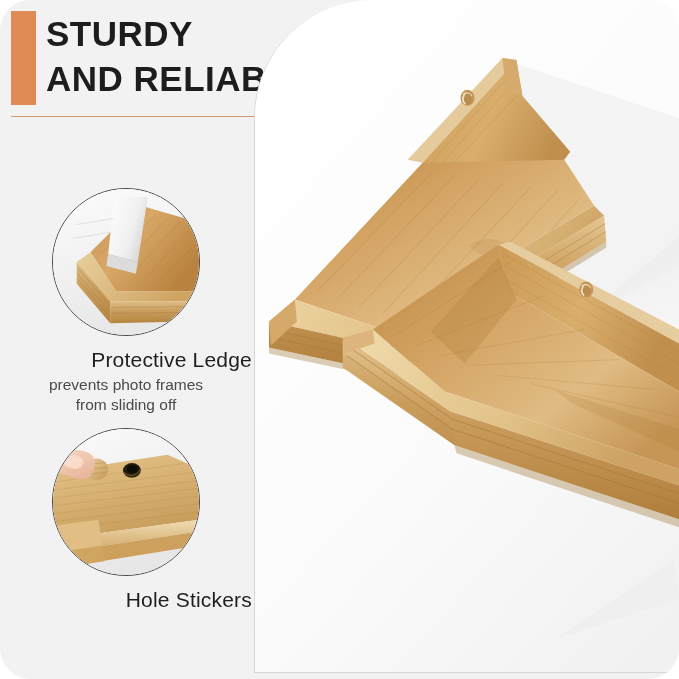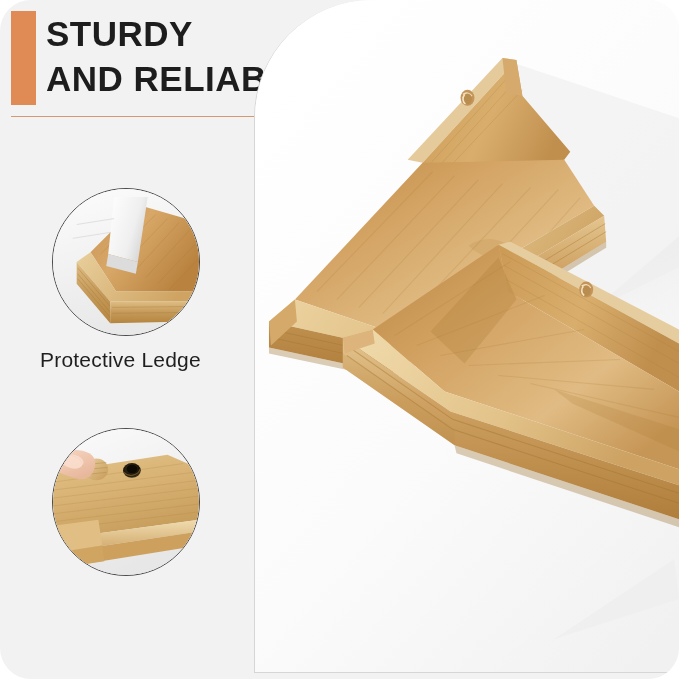--- a/index.html
+++ b/index.html
@@ -77,21 +77,21 @@
     border-radius: 50%;
     overflow: hidden;
     border: 1px solid #4a4a4a;
     box-sizing: border-box;
     background: #f4f4f4;
   }
   .circle-wrap svg { display: block; width: 100%; height: 100%; }
 
   .feature-title {
     margin-top: 12px;
-    text-align: left;
+    text-align: right;
     color: #1f1f1f;
     font-size: 21px;
     letter-spacing: 0.2px;
     padding-left: 40px;
   }
   .feature-sub {
     margin-top: 3px;
     text-align: center;
     color: #4a4a4a;
     font-size: 15.5px;
@@ -189,20 +189,22 @@
 
         <path d="M 62 8 L 96 8 L 86 74 L 56 66 Z" fill="url(#f1frame)"></path>
         <path d="M 56 66 L 86 74 L 84 86 L 54 78 Z" fill="#dcdcdc"></path>
         <g stroke="#dedede" stroke-width="1" fill="none">
           <path d="M 24 36 L 62 30"></path>
           <path d="M 20 50 L 58 44"></path>
         </g>
       </svg>
     </div>
     <div class="feature-title">Protective Ledge</div>
+    <div class="feature-sub">prevents photo frames
+from sliding off</div>
   </div>
 
   <div class="feature feature-2">
     <div class="circle-wrap">
       <svg viewBox="0 0 148 148" xmlns="http://www.w3.org/2000/svg">
         <defs>
           <linearGradient id="f2board" x1="0" y1="0" x2="0.4" y2="1">
             <stop offset="0" stop-color="#e3c389"></stop>
             <stop offset="0.5" stop-color="#d8b274"></stop>
             <stop offset="1" stop-color="#c79d5b"></stop>
@@ -259,20 +261,21 @@
           <path d="M 33 41 L 55 39"></path>
           <path d="M 34 46 L 54 44"></path>
         </g>
 
         <path d="M 0 18 L 30 22 Q 46 26 42 40 Q 38 54 22 50 L 0 42 Z" fill="url(#f2skin)"></path>
         <path d="M 14 26 Q 30 28 30 38" stroke="#e0aa8c" stroke-width="1.2" fill="none" opacity="0.6"></path>
 
         <ellipse cx="20" cy="33" rx="11" ry="7" fill="#fce3d4" opacity="0.75" transform="rotate(10 20 33)"></ellipse>
       </svg>
     </div>
+    <div class="feature-title">Hole Stickers</div>
   </div>
 
   <div class="product-panel">
     <svg viewBox="0 0 425 673" preserveAspectRatio="none" xmlns="http://www.w3.org/2000/svg">
       <defs>
         <linearGradient id="pWall" x1="0.2" y1="0" x2="0.9" y2="1">
           <stop offset="0" stop-color="#ffffff"></stop>
           <stop offset="0.55" stop-color="#fbfbfb"></stop>
           <stop offset="1" stop-color="#f1f1f1"></stop>
         </linearGradient>

